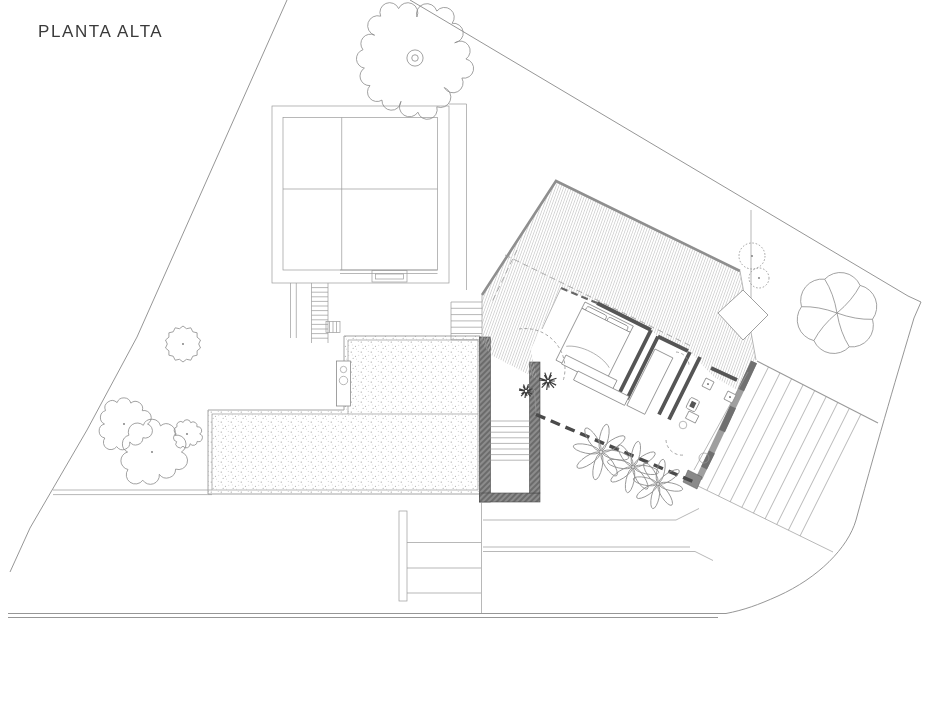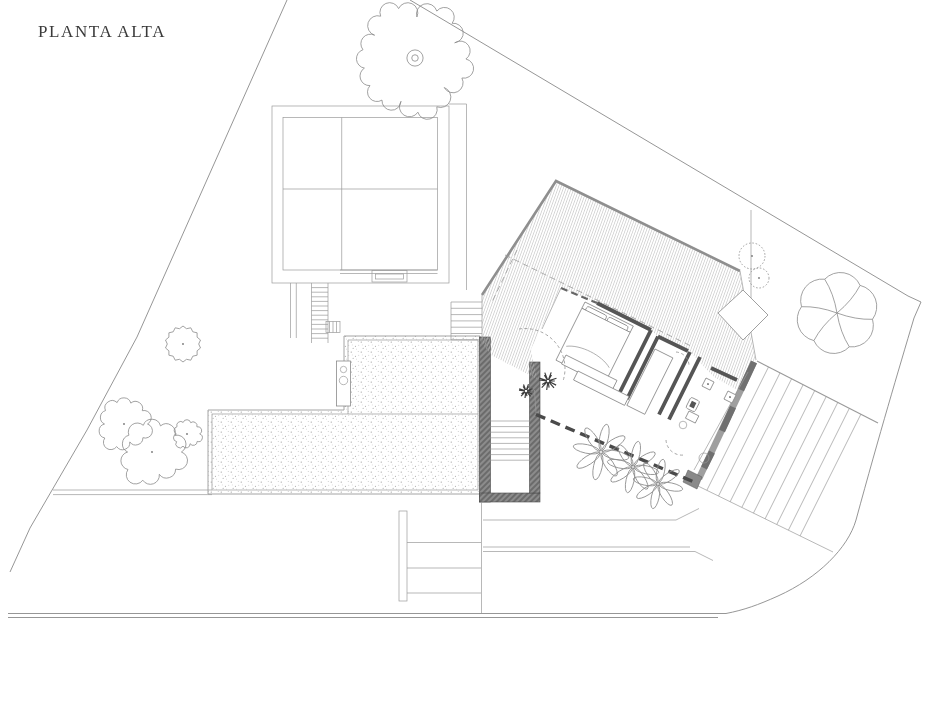--- a/index.html
+++ b/index.html
@@ -1,21 +1,21 @@
 <!DOCTYPE html>
 <html style="--bg: #ffffff; --line: #9a9a9a; --dark: #555555; --wallfill: #8f8f8f; --boundary: #8a8a8a; --hatchln: #b5b5b5; --stipple: #8e8e8e; --title: #3a3a3a;"><head>
 <meta charset="utf-8">
 <style>
   :root{
     --bg:#ffffff; --line:#9a9a9a; --dark:#555555; --wallfill:#8f8f8f;
     --boundary:#8a8a8a; --hatchln:#b5b5b5; --stipple:#8e8e8e; --title:#3a3a3a;
   }
   html,body{margin:0;padding:0;background:var(--bg);}
   #stage{position:relative;width:944px;height:701px;background:var(--bg);overflow:hidden;
-         font-family:Liberation Serif, serif;}
+         font-family:Liberation Sans, sans-serif;}
   #plan-title{position:absolute;left:38px;top:22px;font-size:17px;letter-spacing:1.6px;
               color:var(--title);font-weight:400;}
   svg{position:absolute;left:0;top:0;}
   .b{stroke:var(--boundary);stroke-width:.9;fill:none;}
   .t{stroke:var(--line);stroke-width:.7;fill:none;}
   .t2{stroke:var(--line);stroke-width:1.1;fill:none;}
   .wall{stroke:var(--dark);stroke-width:3.8;fill:none;}
   .redge{stroke:var(--wallfill);stroke-width:2.6;fill:none;}
   .dash{stroke:#8f8f8f;stroke-width:.8;fill:none;stroke-dasharray:3,2.5;}
   .dash2{stroke:#9a9a9a;stroke-width:.8;fill:none;stroke-dasharray:6,4;}

